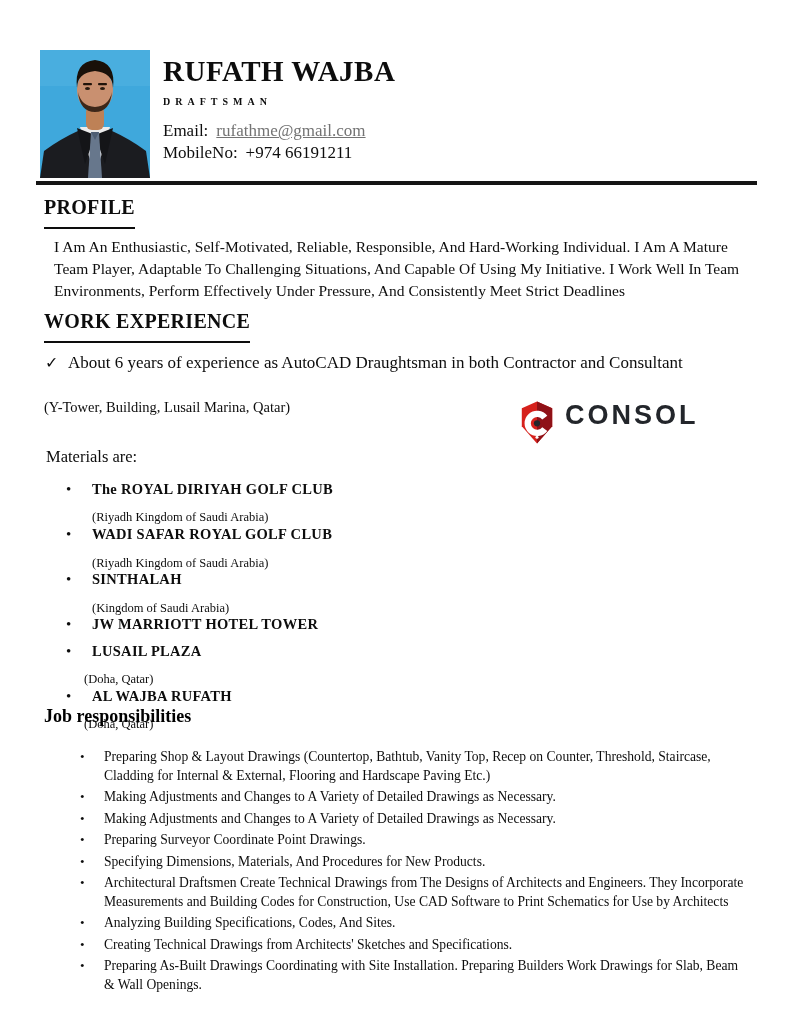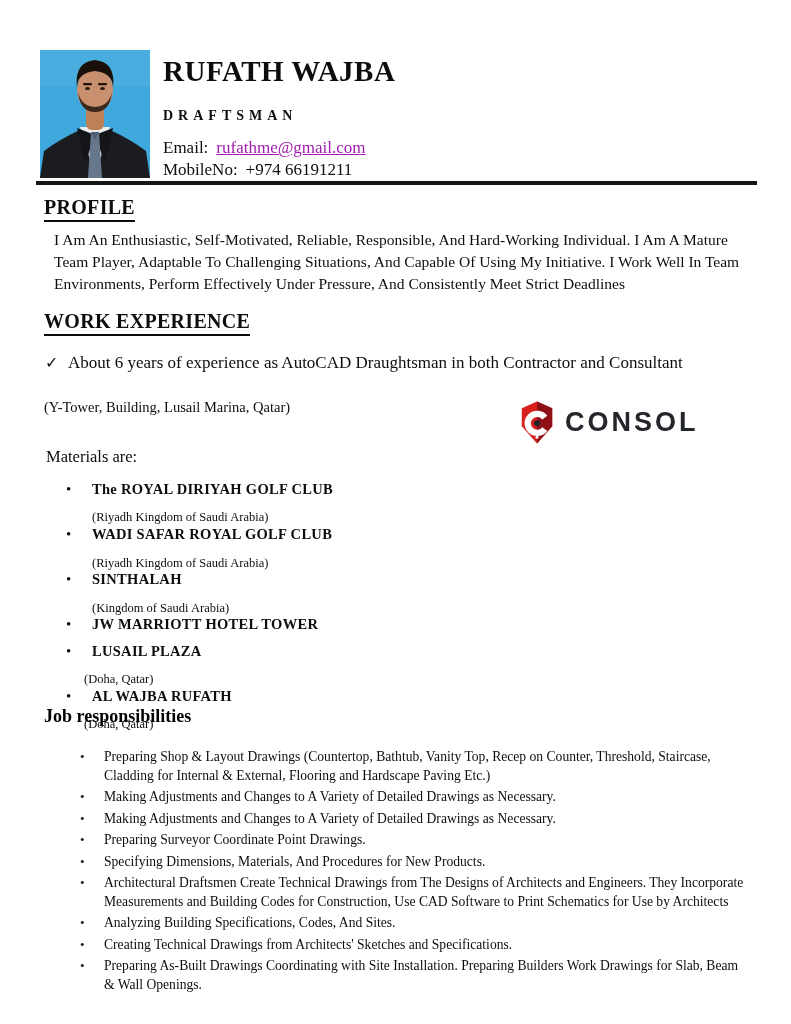--- a/index.html
+++ b/index.html
@@ -20,36 +20,36 @@
     position: absolute; left: 40px; top: 50px;
     width: 110px; height: 128px;
   }
   .photo svg { display: block; width: 100%; height: 100%; }
   .header-text { position: absolute; left: 163px; top: 56px; }
   .name {
     font-size: 29px; font-weight: bold; letter-spacing: 0.5px;
     line-height: 1.05;
   }
   .job-title {
-    margin-top: 22px; font-size: 14px; font-weight: bold;
+    margin-top: 10px; font-size: 10px; font-weight: bold;
     letter-spacing: 5px;
   }
   .contact { margin-top: 13px; font-size: 17px; line-height: 1.28; }
   .contact-row span.lbl { margin-right: 8px; }
-  a.email-link { color: #a21caf; text-decoration: underline; cursor: pointer; }
+  a.email-link { color: #737373; text-decoration: underline; cursor: pointer; }
   .rule {
     position: absolute; left: 36px; top: 181px;
     width: 721px; height: 4px; background: #151515;
   }
 
   
   .sec-heading {
     display: inline-block;
     font-size: 20px; font-weight: bold; letter-spacing: 0.3px;
-    border-bottom: 2px solid #0d0d0d; padding-bottom: 1px;
+    border-bottom: 2px solid #0d0d0d; padding-bottom: 8px;
   }
 
   .profile-sec { position: absolute; left: 44px; top: 196px; width: 710px; }
   .profile-text {
     margin: 7px 0 0 10px; width: 698px;
     font-size: 15.5px; line-height: 1.42;
   }
 
   .we-heading { position: absolute; left: 44px; top: 310px; }
 
@@ -61,21 +61,21 @@
 
   .company-block { position: absolute; left: 44px; top: 396px; }
   .company-name {
     font-size: 17px; font-weight: bold; color: #2E5B8C; letter-spacing: 0.4px;
   }
   .company-loc { font-size: 14.5px; margin-top: 3px; }
 
   
   .consol-logo {
     position: absolute; left: 518px; top: 400px;
-    display: flex; align-items: center; gap: 9px;
+    display: flex; align-items: flex-start; gap: 9px;
   }
   .consol-logo svg { width: 38px; height: 45px; display: block; }
   .consol-text {
     font-family: "Liberation Sans", sans-serif;
     font-weight: 700; font-size: 27px; letter-spacing: 3px; color: #23262B;
   }
 
   
   .projects-label { position: absolute; left: 46px; top: 447px; font-size: 16.5px; }
   .projects-list {

